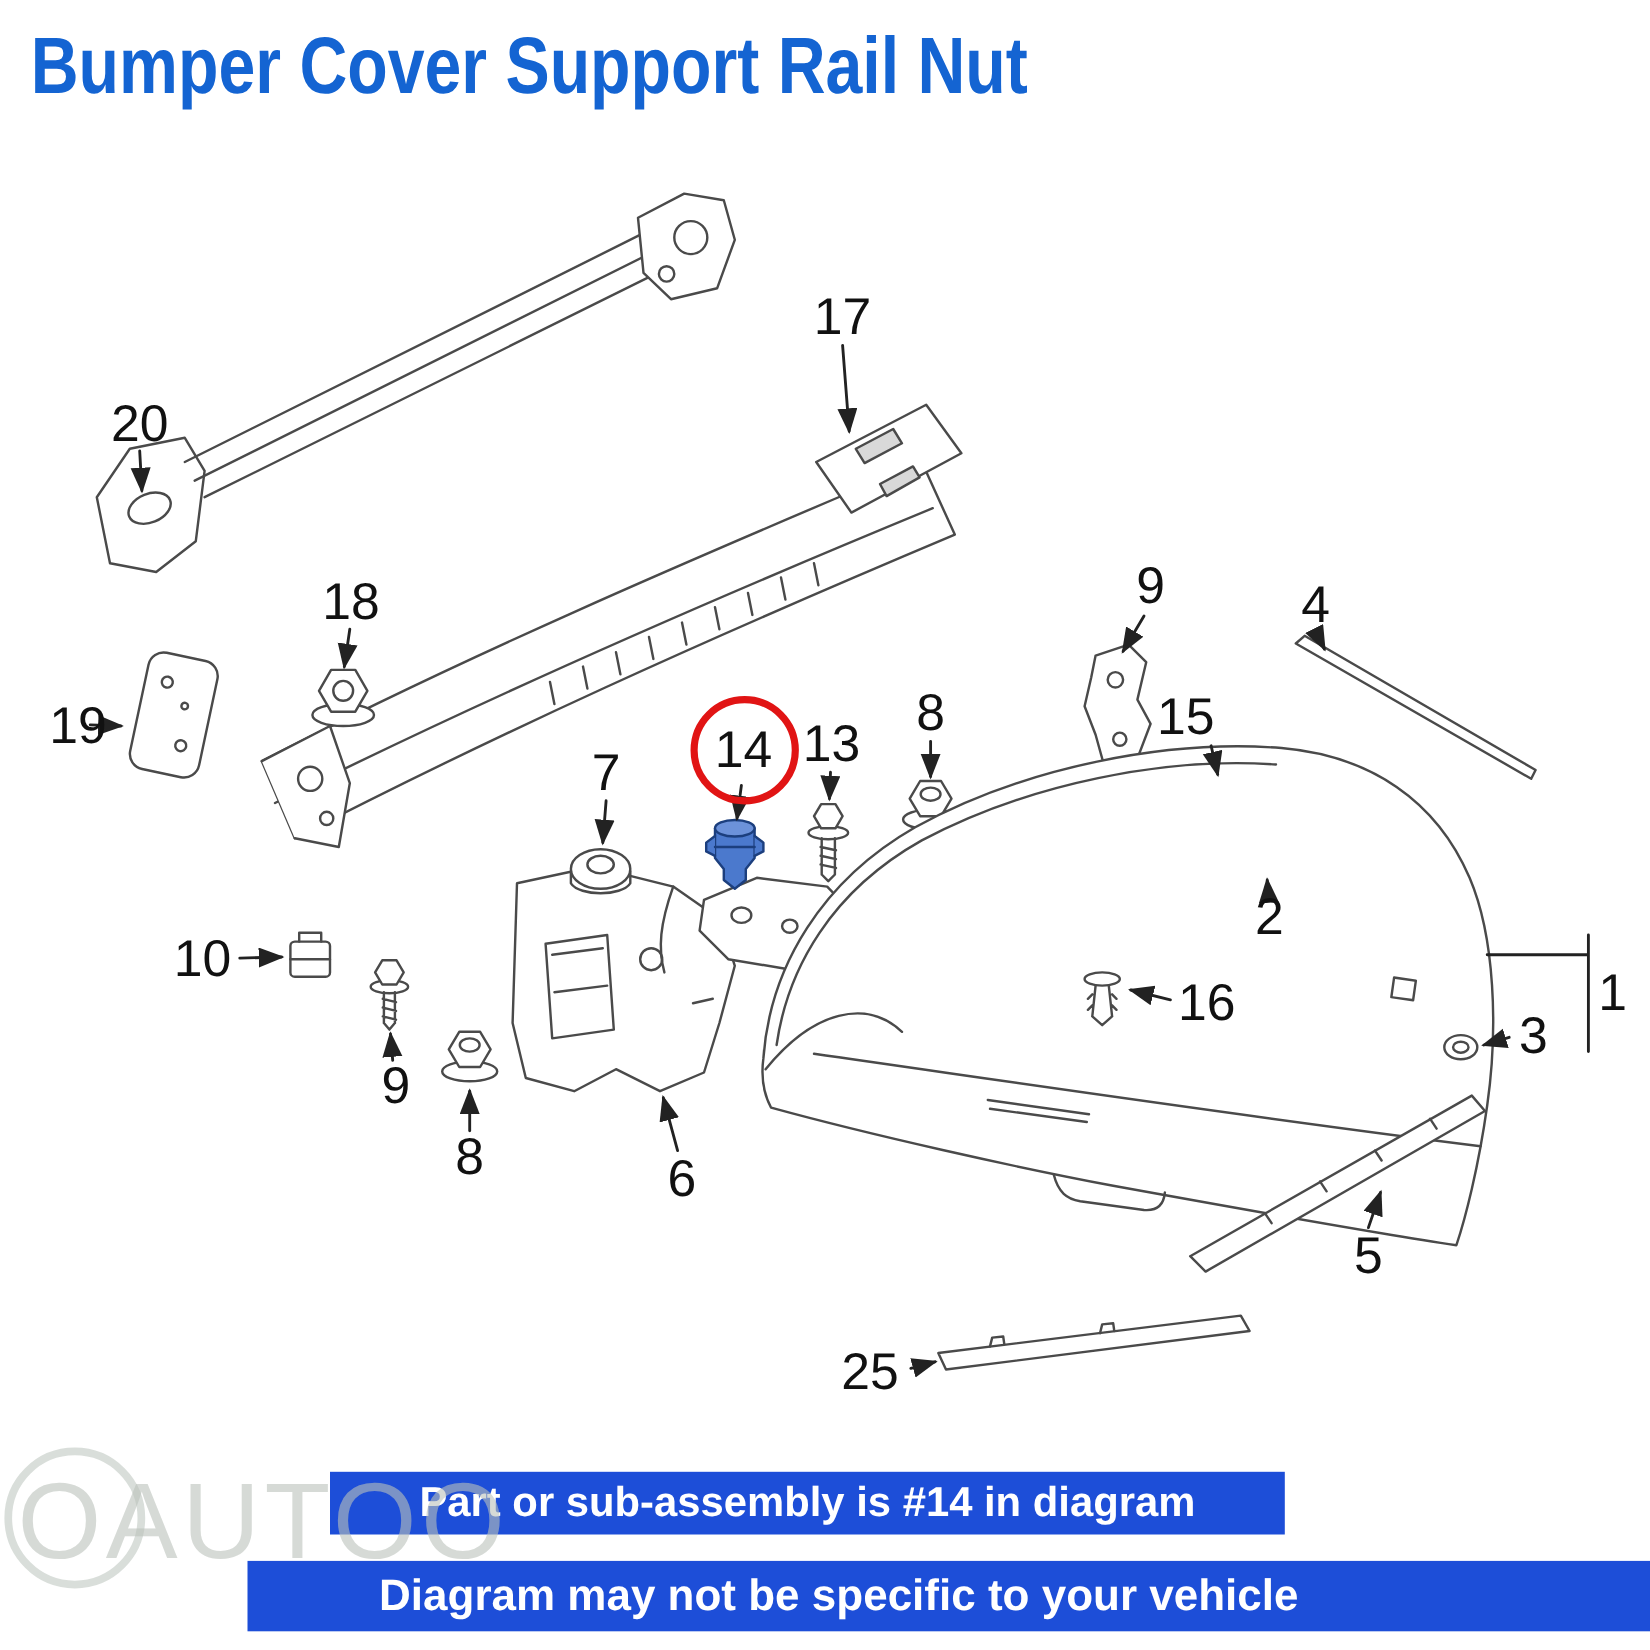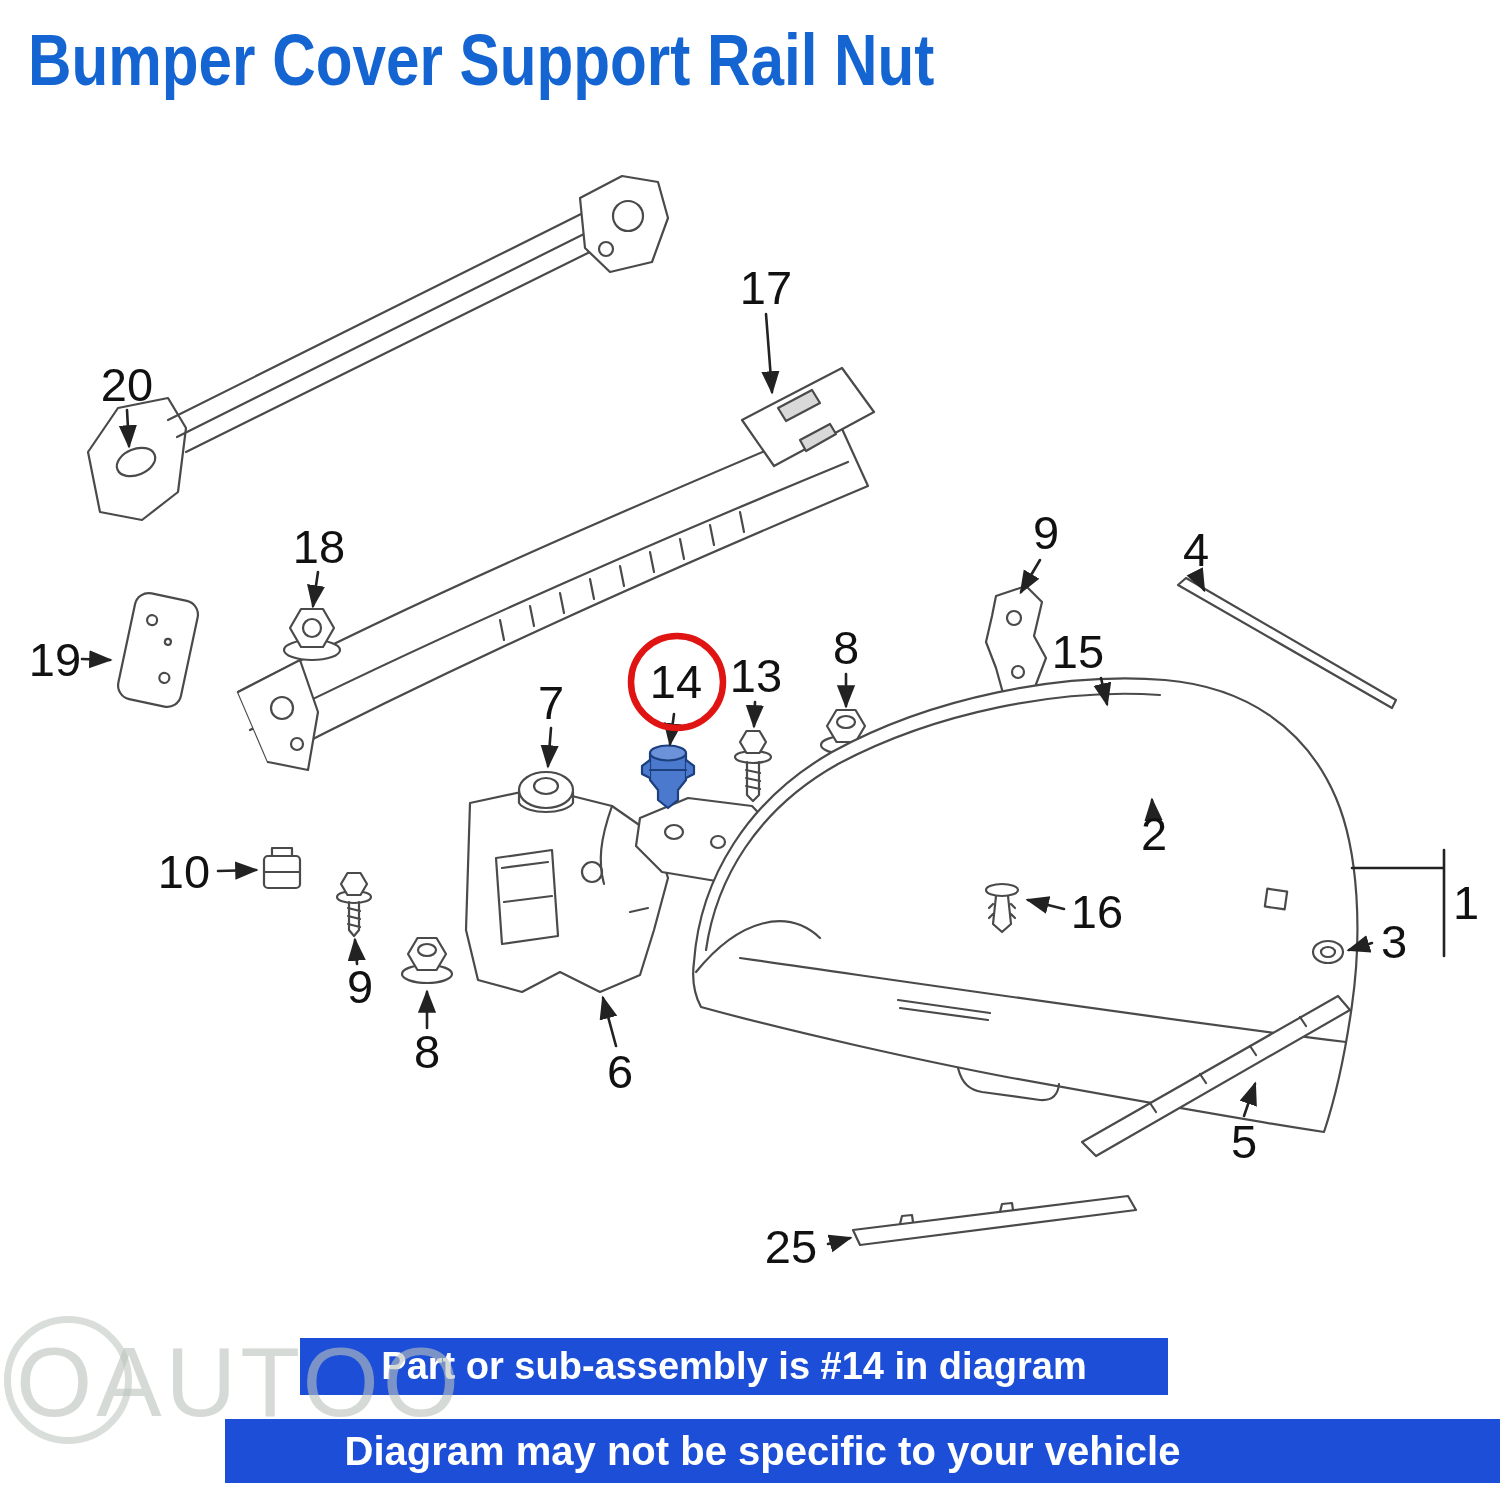--- a/index.html
+++ b/index.html
@@ -210,21 +210,21 @@
 <div class="part-label" style="left:360px;top:986px">9</div>
 <div class="part-label" style="left:184px;top:871px">10</div>
 <div class="part-label" style="left:1046px;top:532px">9</div>
 <div class="part-label" style="left:846px;top:647px">8</div>
 <div class="part-label" style="left:756px;top:675px">13</div>
 <div class="part-label" style="left:676px;top:681px">14</div>
 <div class="part-label" style="left:1078px;top:651px">15</div>
 <div class="part-label" style="left:1097px;top:911px">16</div>
 <div class="part-label" style="left:766px;top:287px">17</div>
 <div class="part-label" style="left:319px;top:546px">18</div>
-<div class="part-label" style="left:55px;top:659px">19</div>
+<div class="part-label" style="left:71px;top:659px">19</div>
 <div class="part-label" style="left:127px;top:384px">20</div>
 <div class="part-label" style="left:791px;top:1246px">25</div>
 
 <div class="banner" id="banner1">Part or sub-assembly is #14 in diagram</div>
 <div class="banner" id="banner2">Diagram may not be specific to your vehicle</div>
 
 <div class="wm-ring"></div>
 <div class="watermark">OAUTOO</div>
 
 </body></html>

